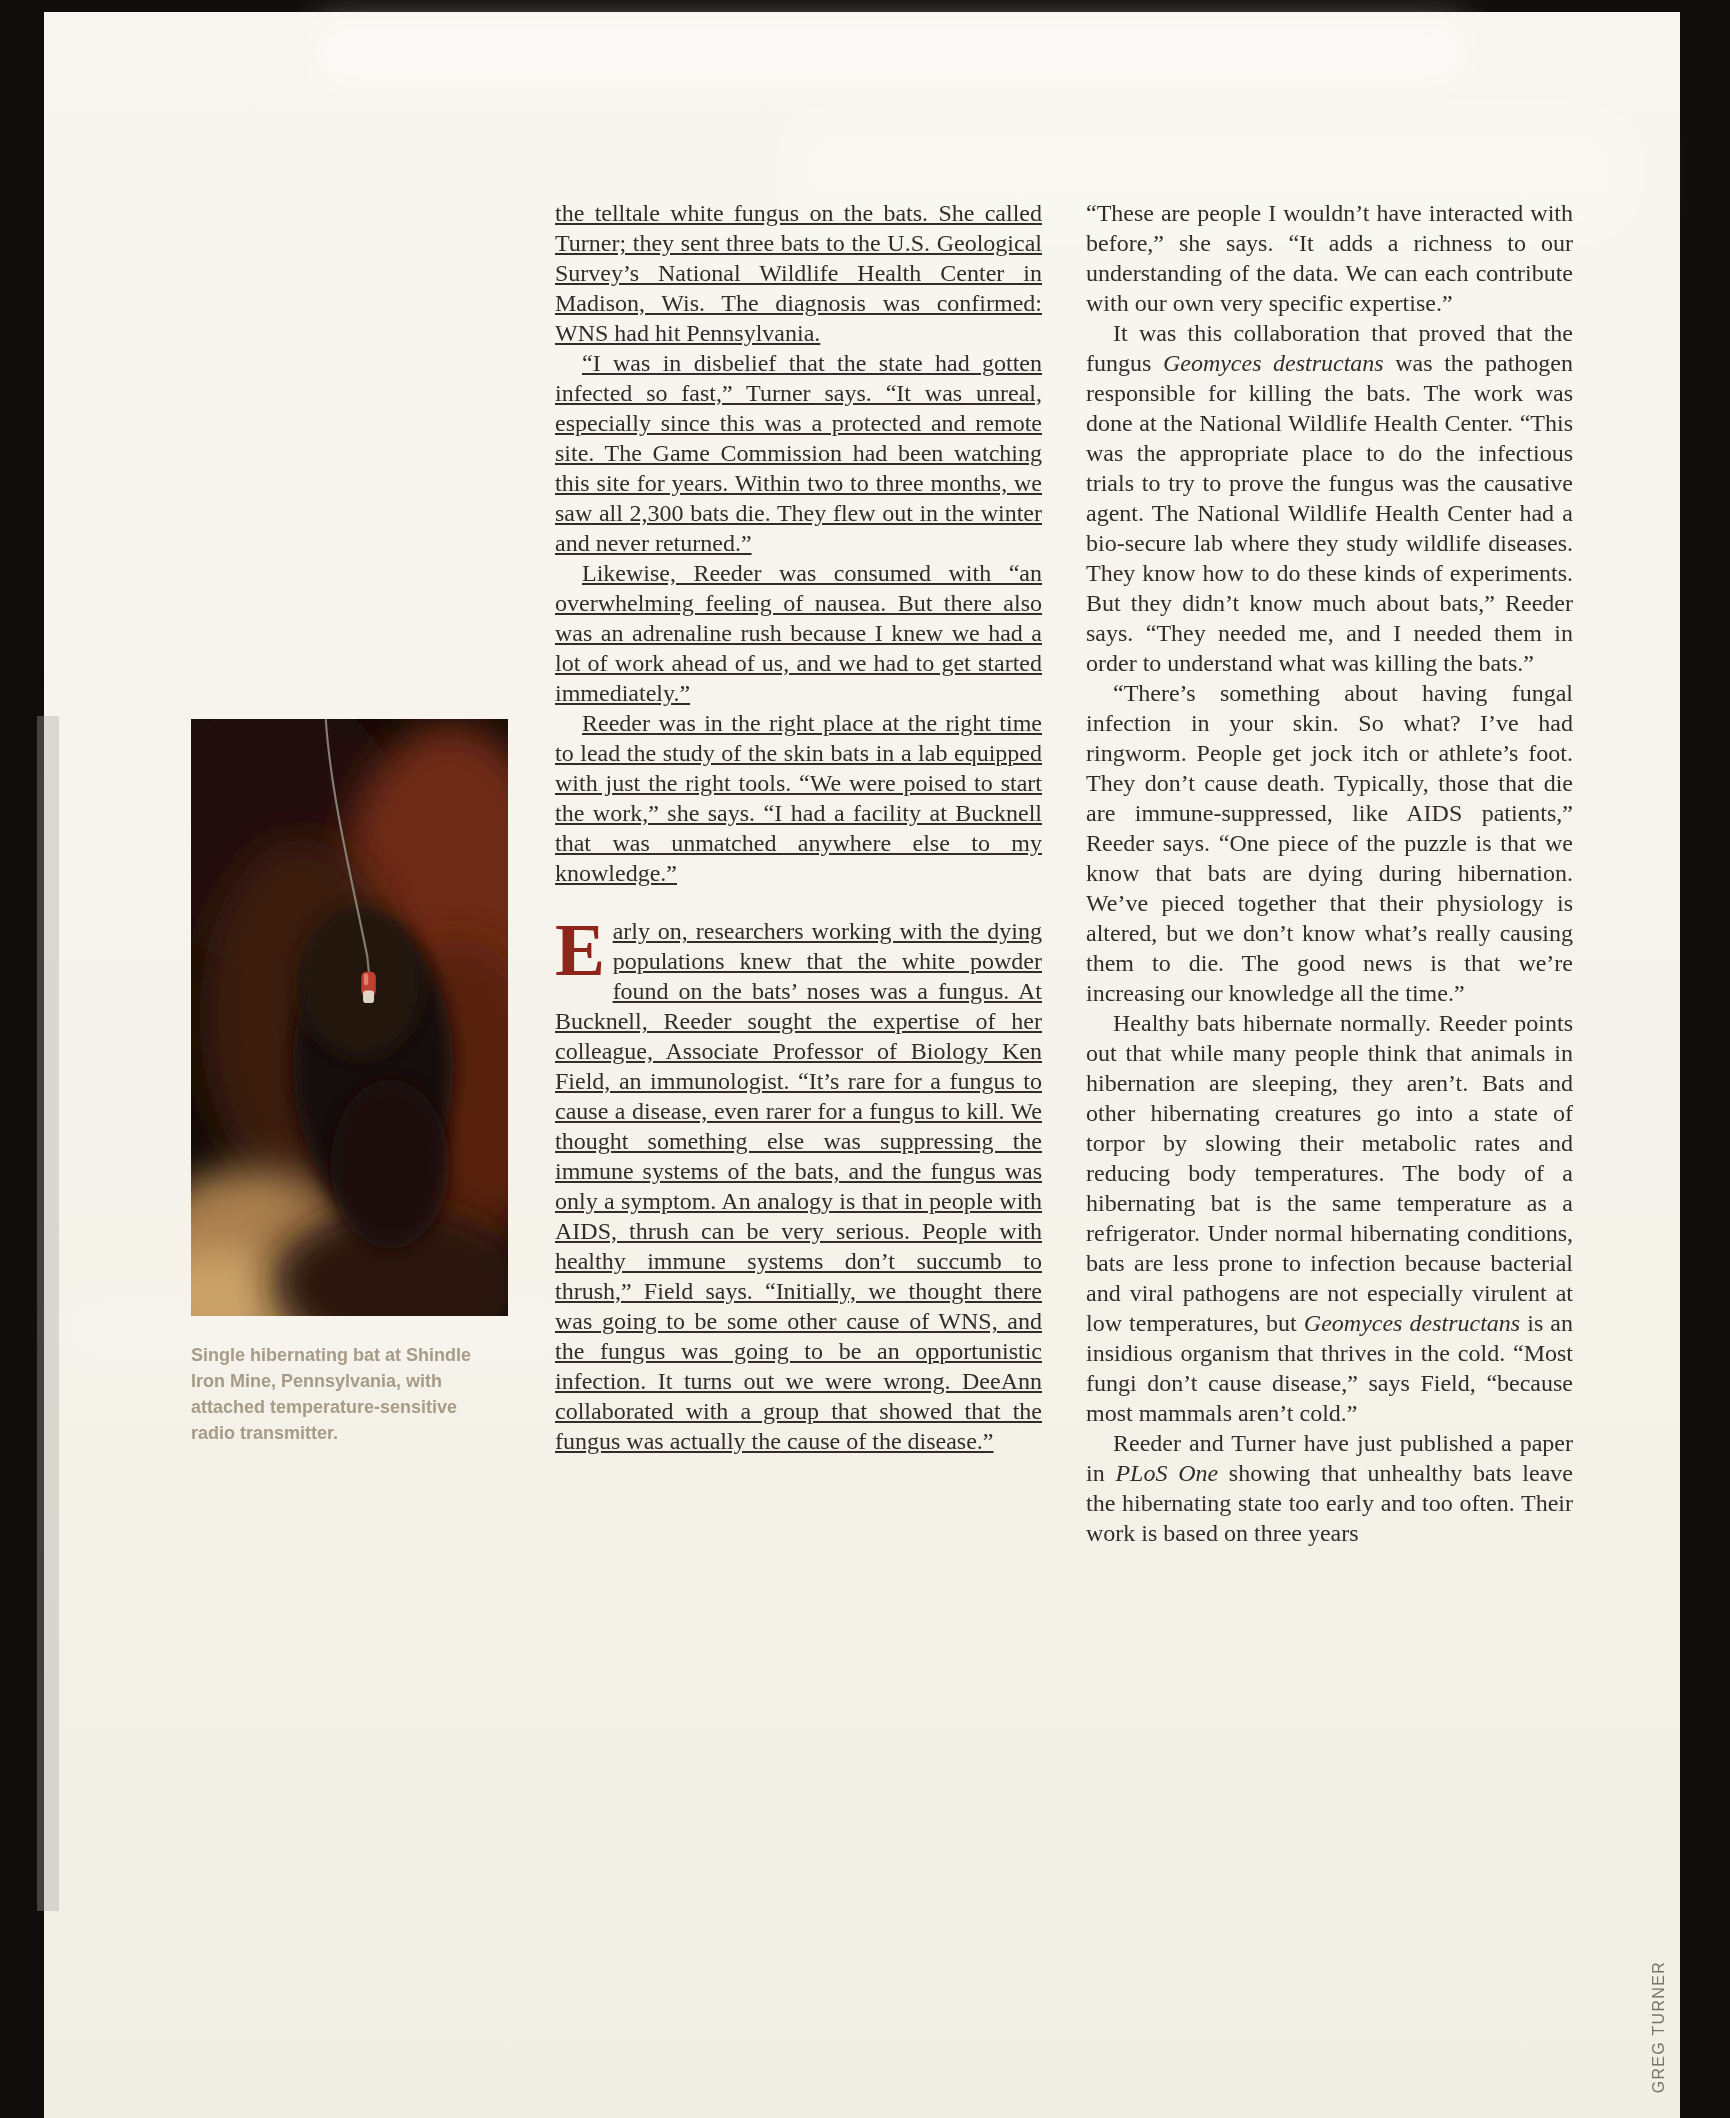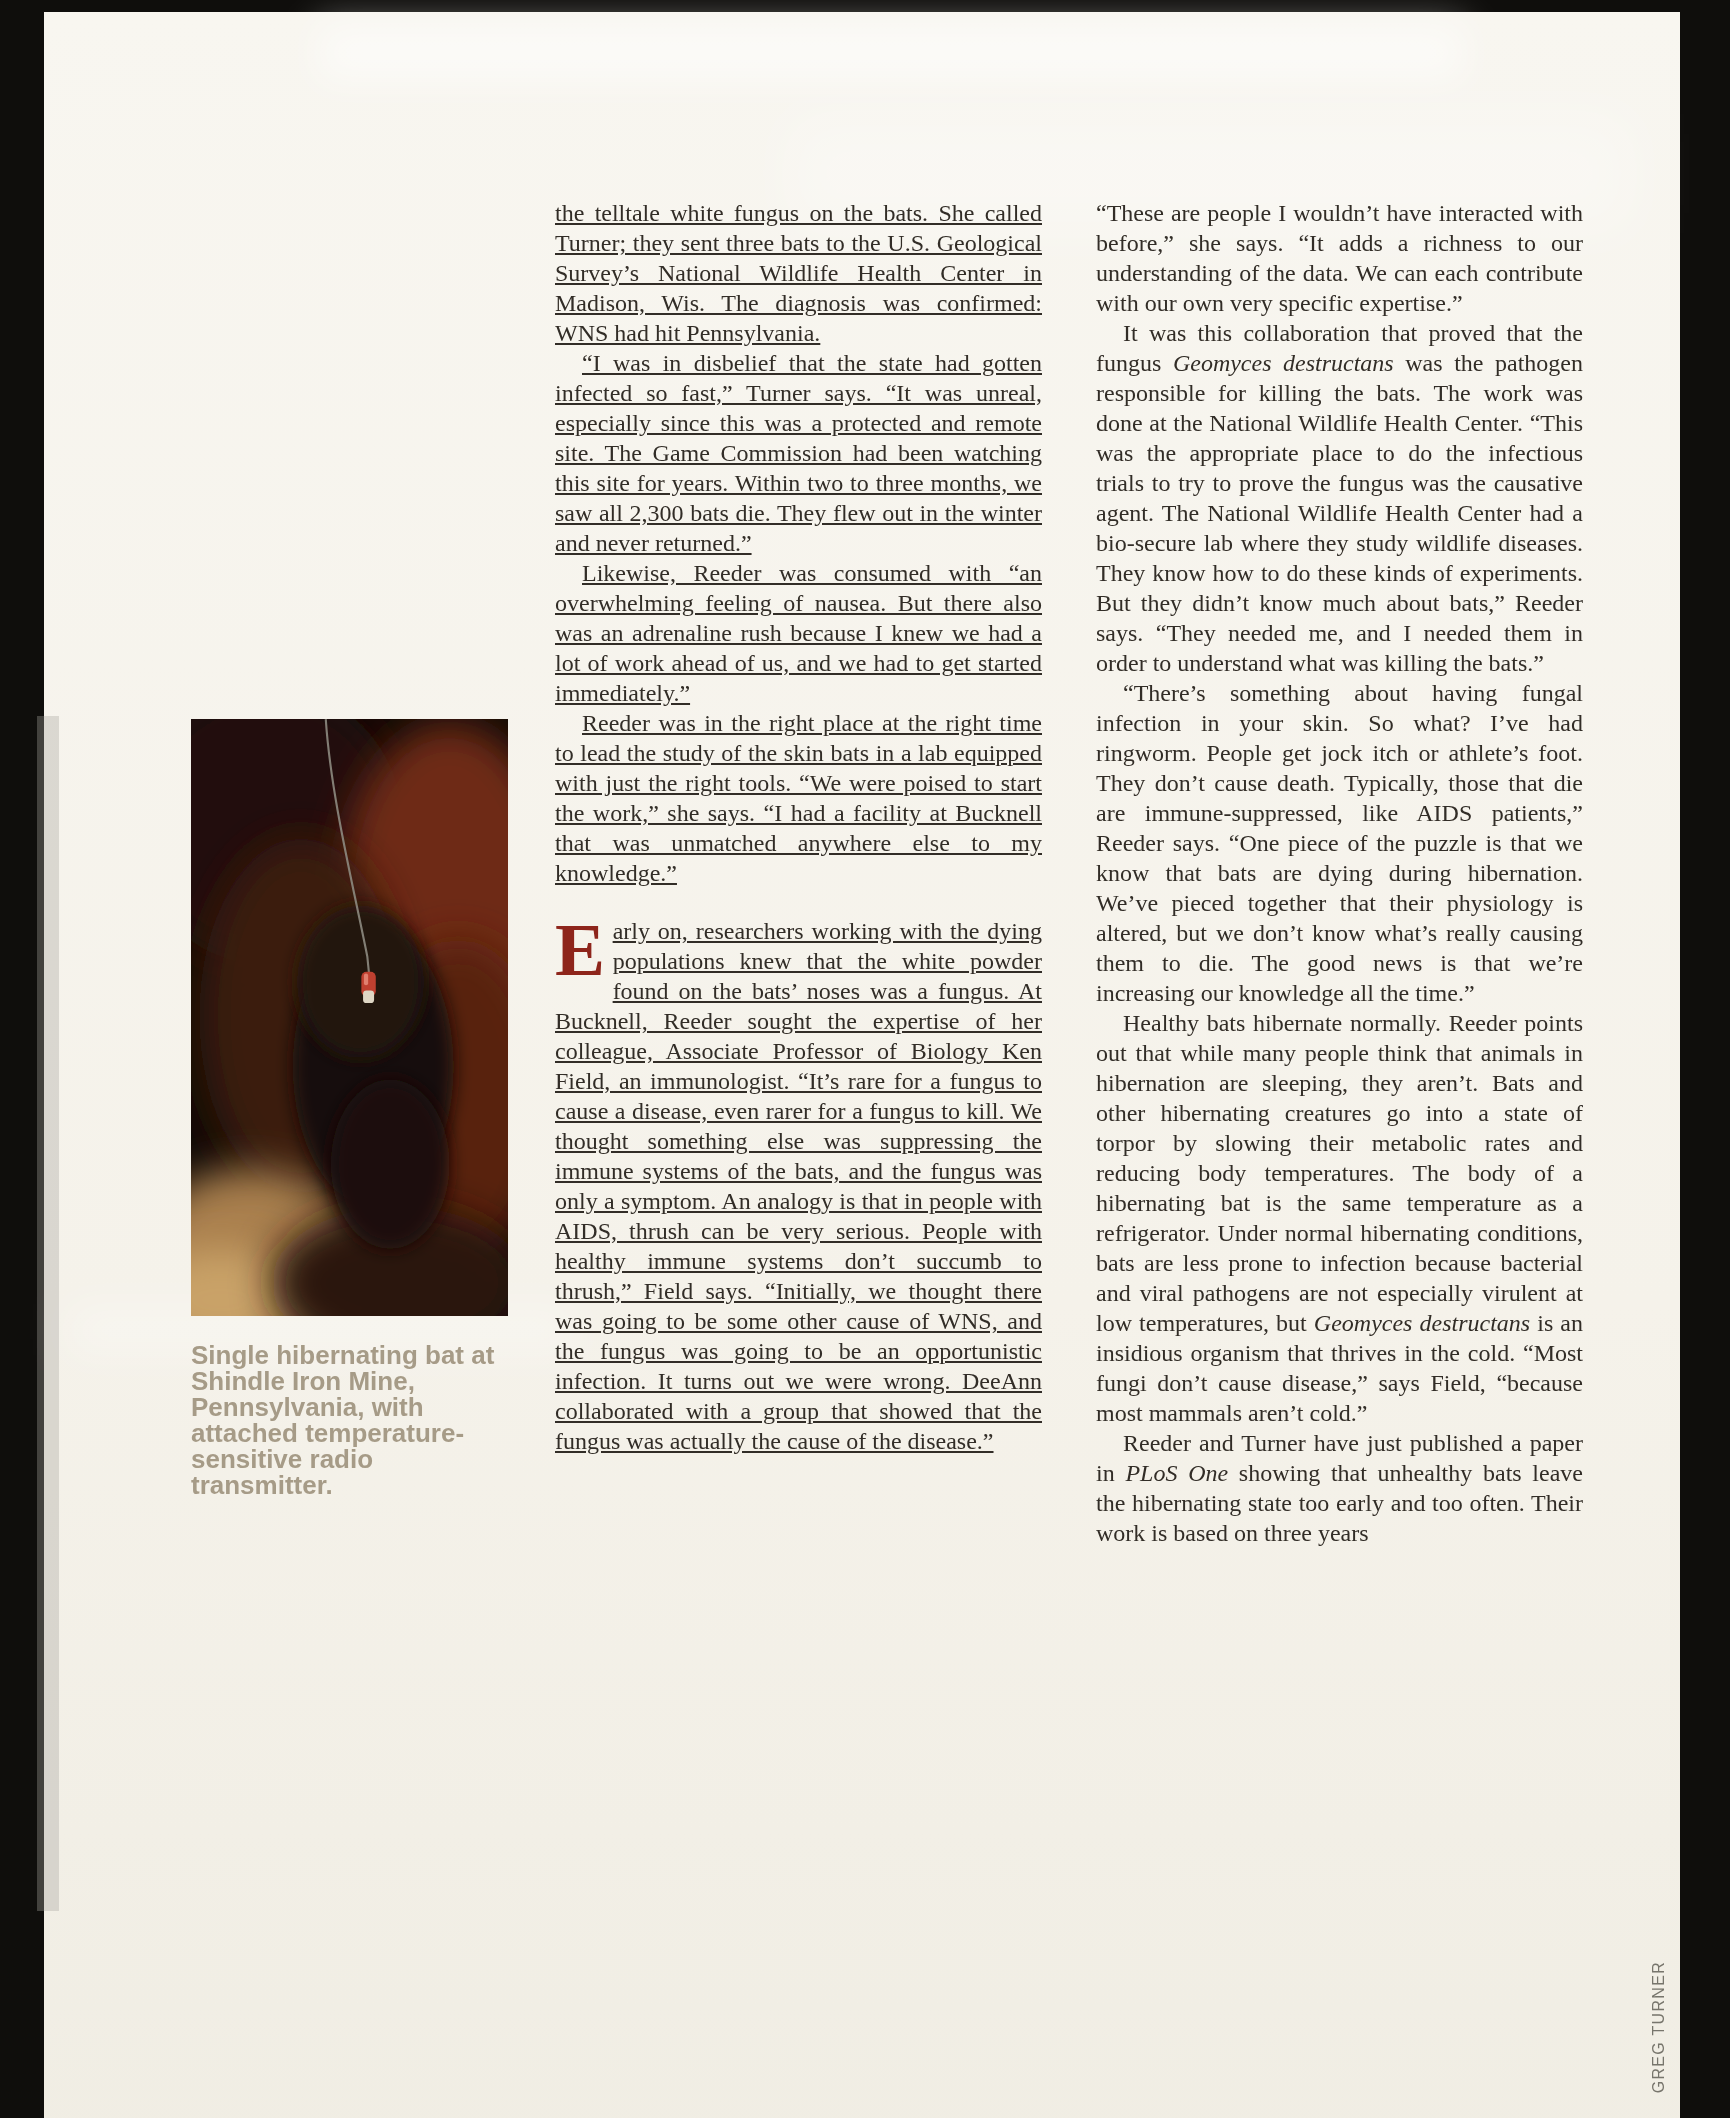--- a/index.html
+++ b/index.html
@@ -24,31 +24,31 @@
 
   .photo {
     position:absolute; left:147px; top:707px;
     width:317px; height:597px;
     overflow:hidden; background:#120a06;
   }
   .caption {
     position:absolute; left:147px; top:1330px; width:305px;
     font-family:"Liberation Sans", sans-serif;
     font-weight:700;
-    font-size:26px; line-height:26px;
+    font-size:18px; line-height:26px;
     color:#a69b87;
   }
   .column {
     position:absolute; top:186px; width:487px;
     text-align:justify;
     font-size:24px; line-height:30px;
     color:#322d27;
   }
   .col1 { left:511px;text-decoration:underline; }
-  .col2 { left:1042px;margin-left:10px; }
+  .col2 { left:1042px; }
   .para { margin:0; text-align:justify; }
   .para.indent { text-indent:27px; }
   .para.section-start { margin-top:28px; }
   .dropcap {
     float:left;
     font-size:75px; line-height:62px;
     padding:3.4px 7.6px 0 0;
     color:#8e251b;
     font-weight:bold;
   }

